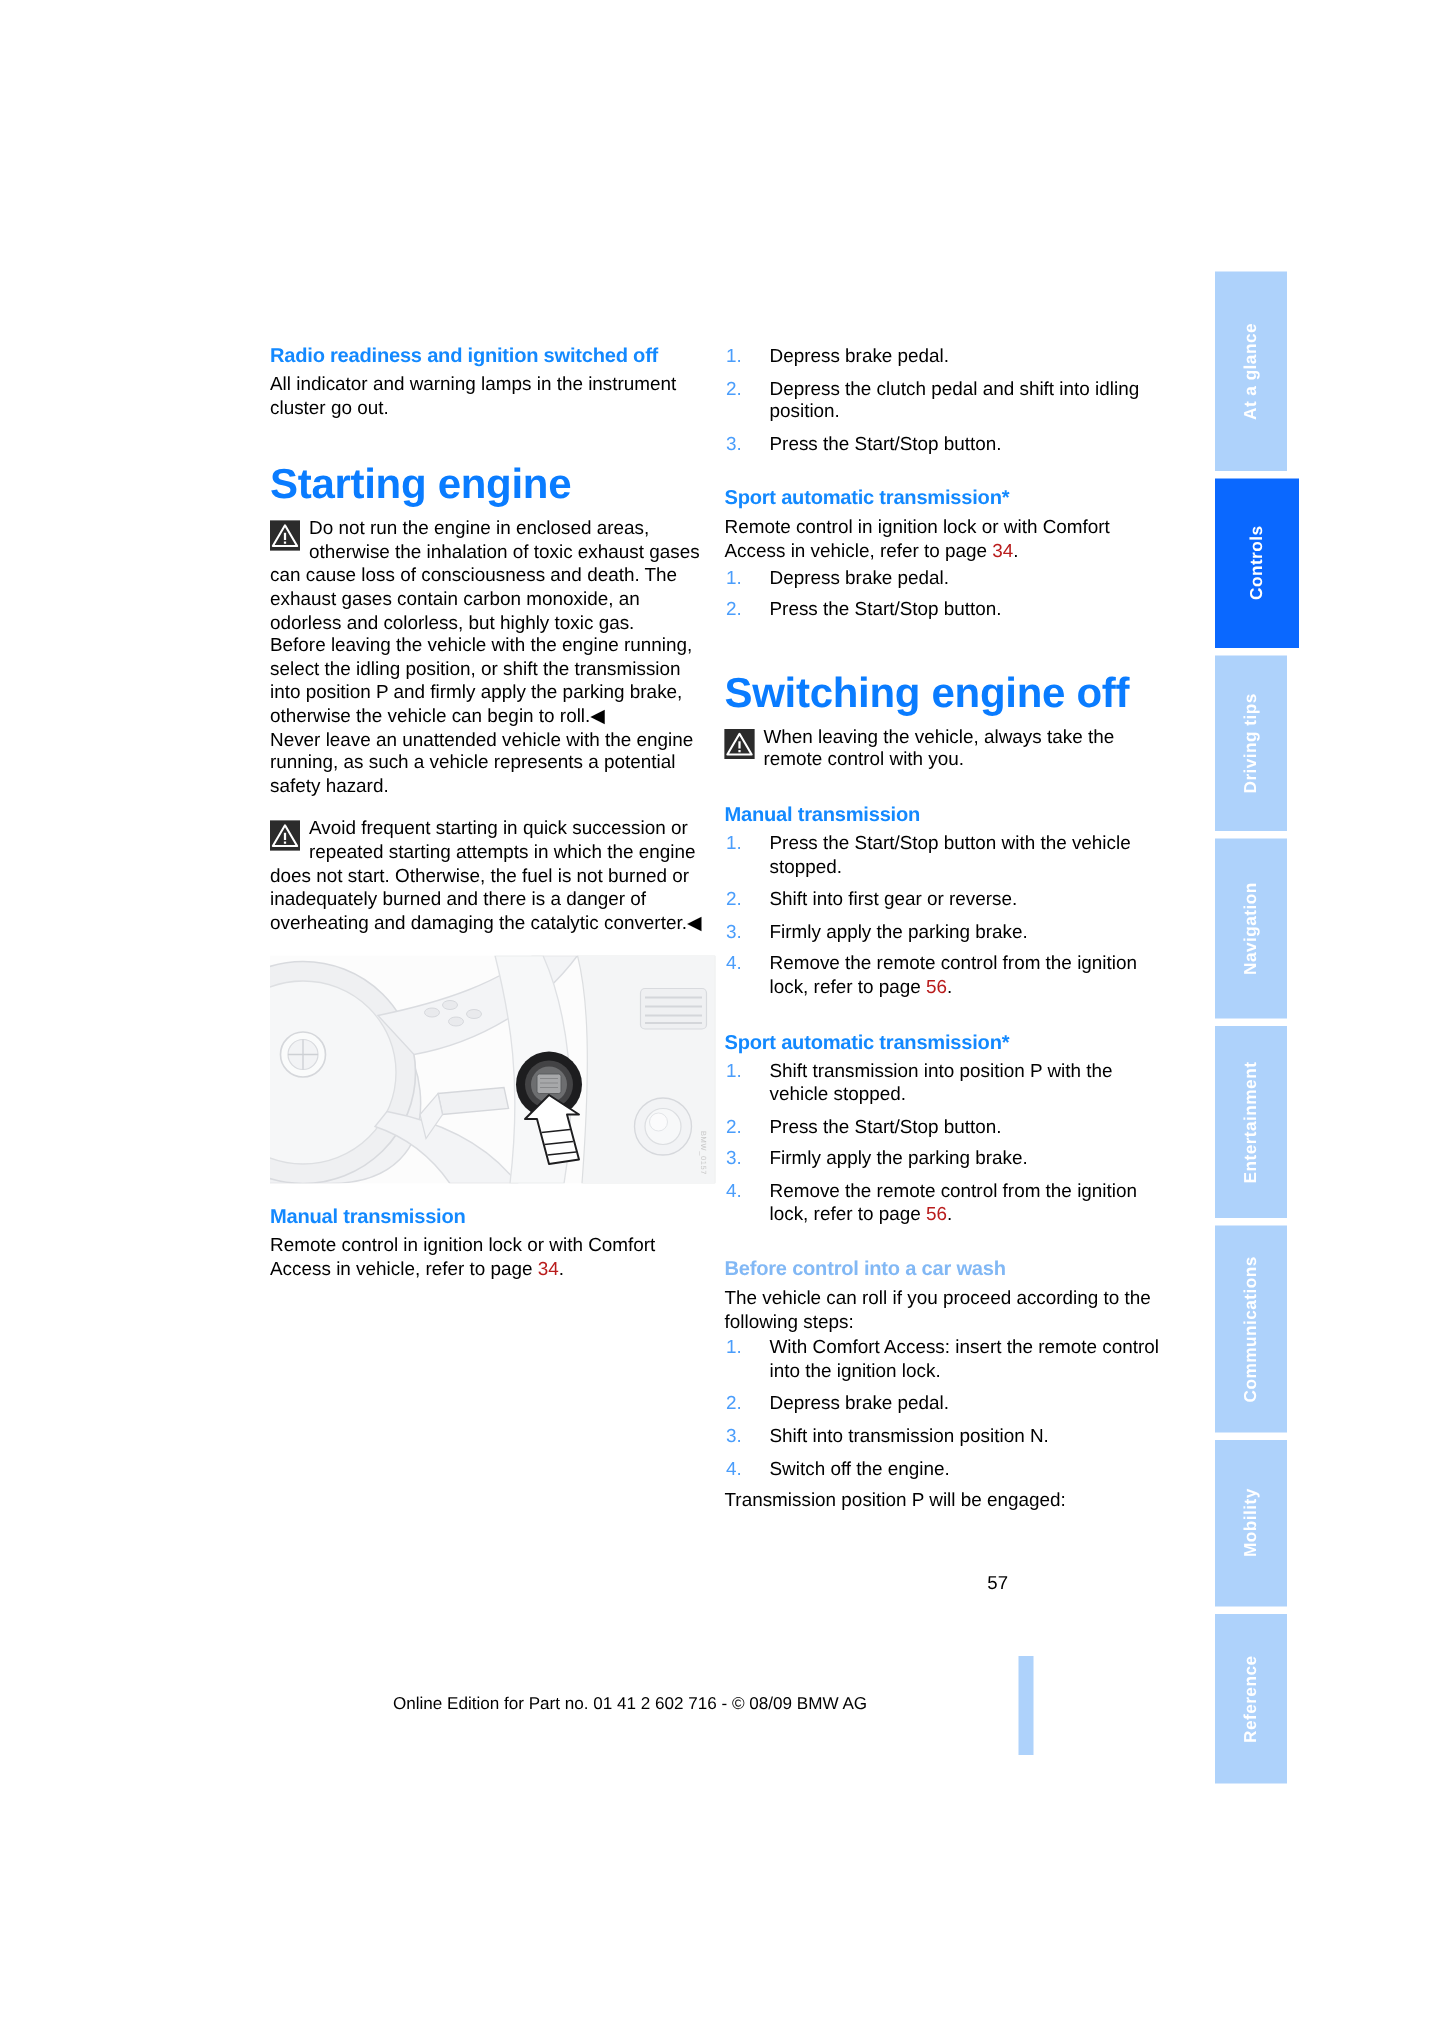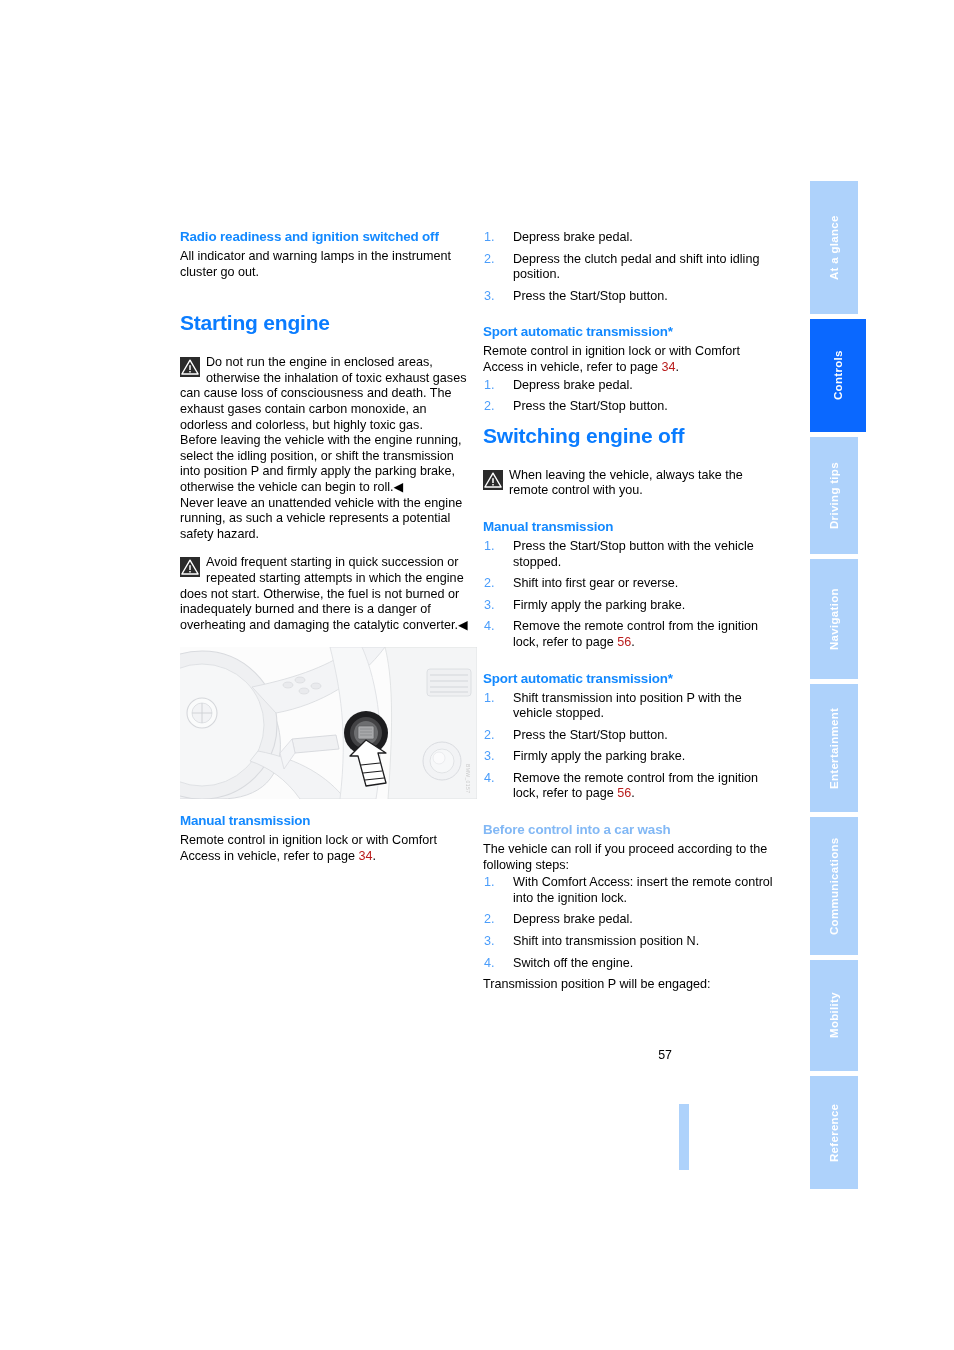--- a/index.html
+++ b/index.html
@@ -30,21 +30,21 @@
     font-size: 12.6px;
     line-height: 15.6px;
     color: #000000;
   }
   #col-left  { left: 180px; }
   #col-right { left: 483px; }
 
   
   .h1 {
     color: #0a7cff;
-    font-size: 21px;
+    font-size: 28px;
     font-weight: bold;
     line-height: 25px;
     letter-spacing: -0.2px;
     margin: 0 0 7px 0;
   }
   .h1.spaced { margin-top: 30px; }
 
   .h2 {
     color: #1389ff;
     font-size: 13.4px;
@@ -59,21 +59,21 @@
   p.body {
     margin: 0 0 0 0;
     padding: 0;
   }
   p.body + p.body { margin-top: 0px; }
   p.gap { margin-top: 13px; }
 
   
   .warn {
     position: relative;
-    margin: 20px 0 0 0;
+    margin: 10px 0 0 0;
   }
   .warn-ico {
     float: left;
     width: 20px;
     height: 20px;
     margin: 2px 6px 0 0;
     background: #2b2b2b;
     position: relative;
   }
   .warn-ico svg { display: block; }
@@ -297,21 +297,21 @@
     </ol>
 
     <div class="h2 spaced">Sport automatic transmission*</div>
     <p class="body"><span>Remote control in ignition lock or with Comfort Access in vehicle, refer to page </span><span class="pageref">34</span><span>.</span></p>
 
     <ol class="steps">
       <li><span class="num">1.</span><span>Depress brake pedal.</span></li>
       <li><span class="num">2.</span><span>Press the Start/Stop button.</span></li>
     </ol>
 
-    <div class="h1" style="margin-top:8px;">Switching engine off</div>
+    <div class="h1" style="margin-top:34px;">Switching engine off</div>
 
     <div class="warn">
       <span class="warn-ico">
         <svg width="20" height="20" viewBox="0 0 20 20" aria-hidden="true">
           <rect x="0" y="0" width="20" height="20" fill="#2b2b2b"></rect>
           <polygon points="10,3.2 18.1,17 1.9,17" fill="none" stroke="#ffffff" stroke-width="1.4" stroke-linejoin="round"></polygon>
           <rect x="9.25" y="8.2" width="1.5" height="4.8" fill="#ffffff"></rect>
           <rect x="9.25" y="14" width="1.5" height="1.5" fill="#ffffff"></rect>
         </svg>
       </span>
@@ -366,15 +366,16 @@
     </div>
     <div class="tab" style="top:779px;height:111px;">
       <span class="tab-label">Mobility</span>
     </div>
     <div class="tab" style="top:895px;height:113px;">
       <span class="tab-label">Reference</span>
     </div>
   </div>
 
   <div id="pagenum">57</div>
+  <div id="footer-line">Online Edition for Part no. 01 41 2 602 716 - © 08/09 BMW AG</div>
   <div id="footer-bar"></div>
 
 </div>
 
 </body></html>

